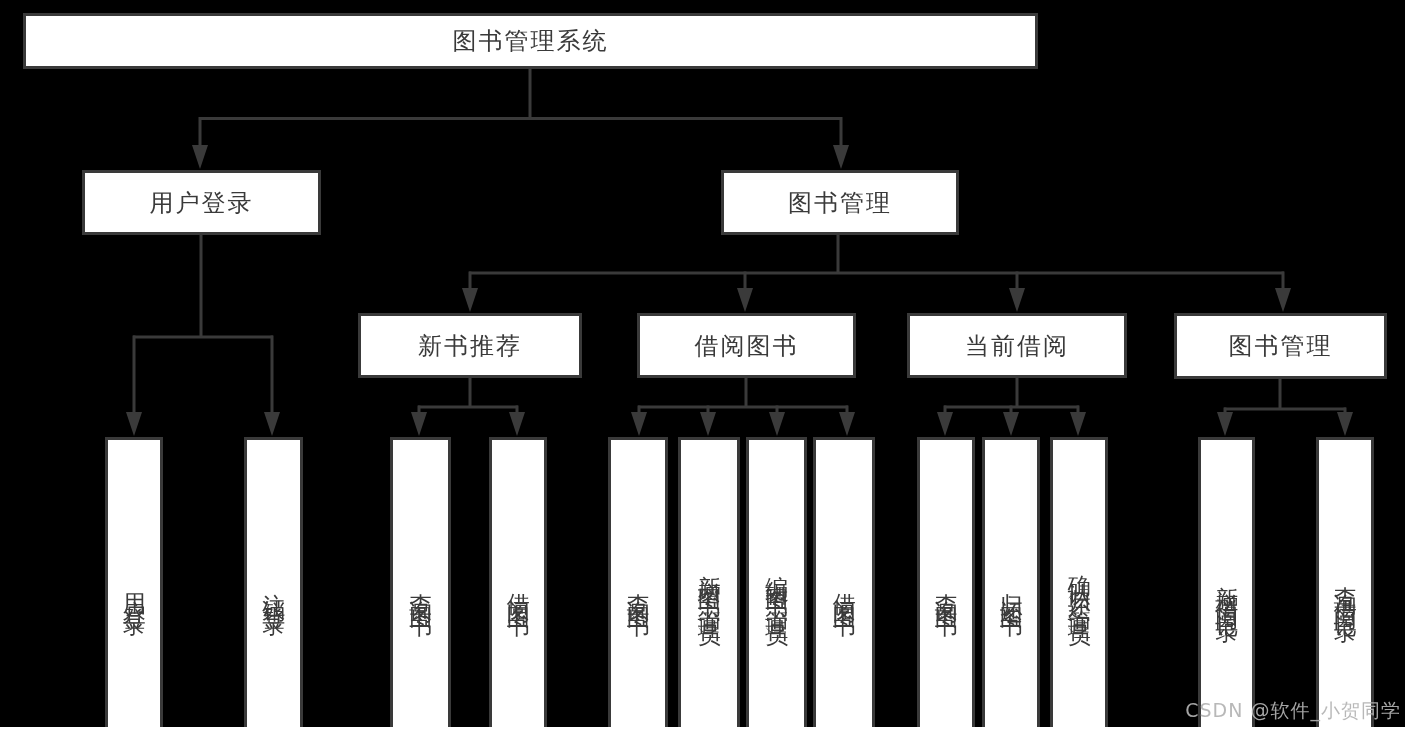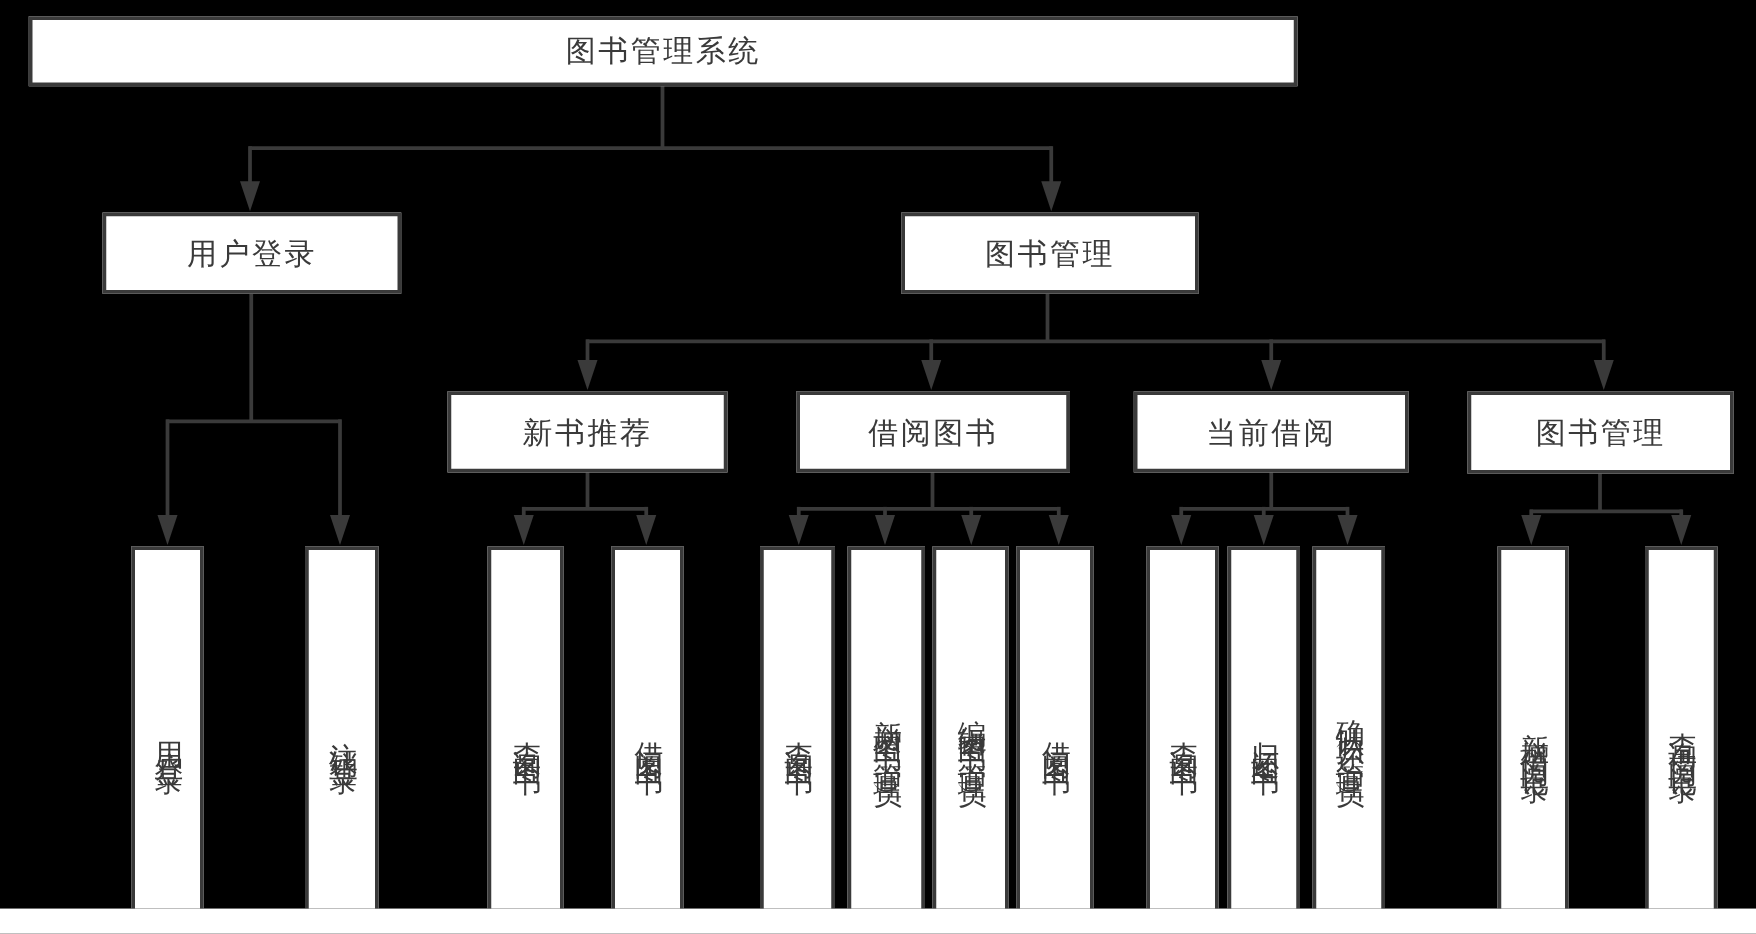--- a/index.html
+++ b/index.html
@@ -154,14 +154,15 @@
     <span class="vtext">确认归还（管理员）</span>
   </div>
 
   <div class="node vnode" style="left:1198px;top:437px;width:57px;height:303px">
     <span class="vtext">新增借阅记录</span>
   </div>
   <div class="node vnode" style="left:1316px;top:437px;width:58px;height:303px">
     <span class="vtext">查询借阅记录</span>
   </div>
 
+  <div class="watermark">CSDN @软件_小贺同学</div>
 
 </div>
 
 </body></html>

